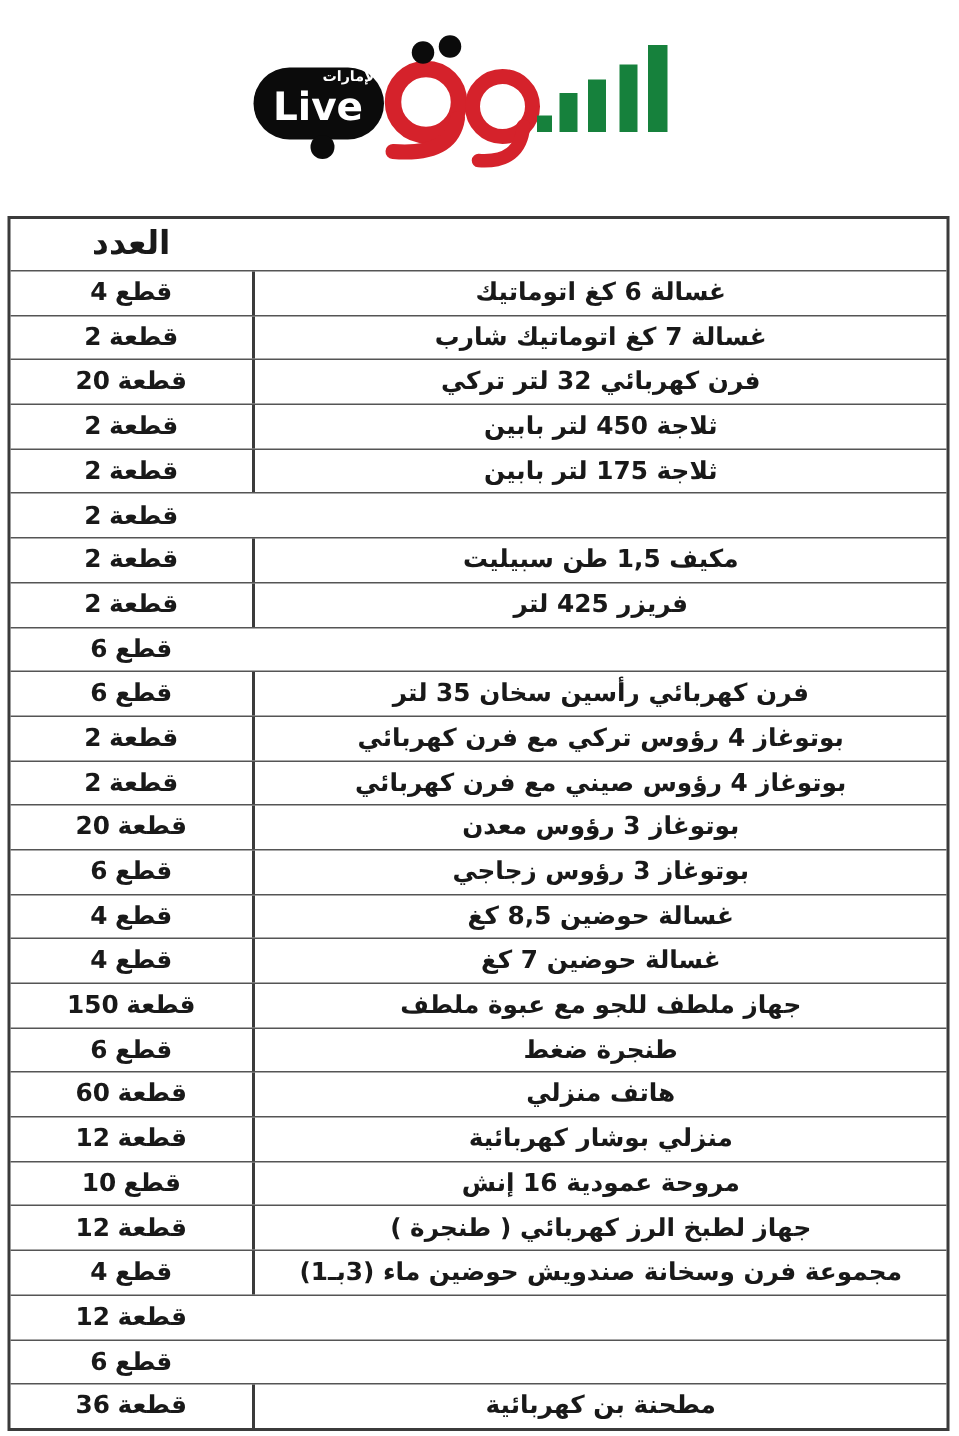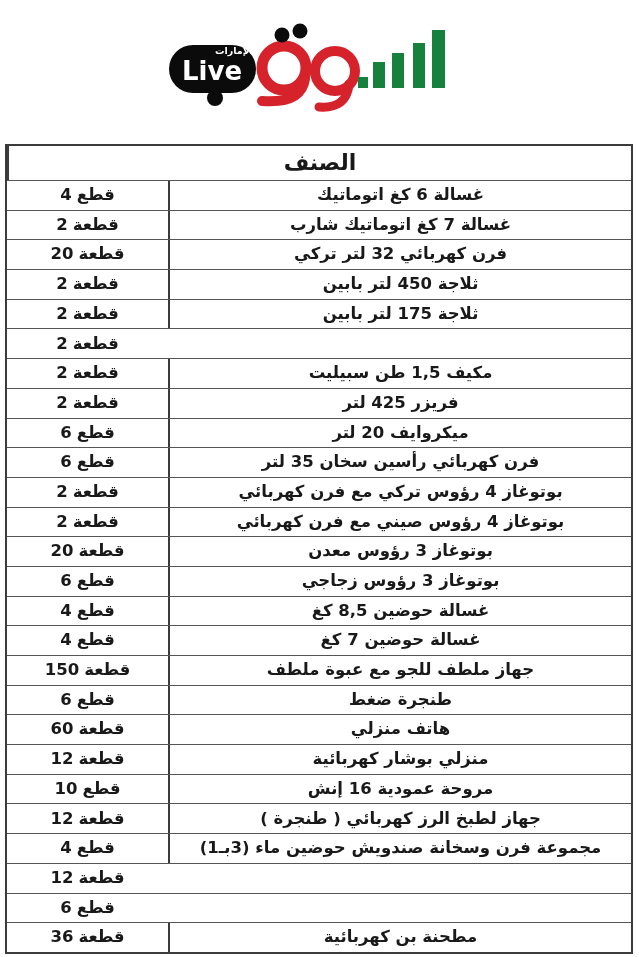--- a/index.html
+++ b/index.html
@@ -84,21 +84,21 @@
         <rect x="205" y="40" width="12" height="26"></rect>
         <rect x="224" y="31" width="12" height="35"></rect>
         <rect x="245" y="21" width="12" height="45"></rect>
         <rect x="264" y="8" width="13" height="58"></rect>
       </g>
     </svg>
   </div>
 
   <div class="table">
     <div class="tr header">
-      <div class="td item th">الصنف</div>
+      <div class="td qty th">العدد</div>
     </div>
     <div id="table-body">
   <div class="tr">
     <div class="td qty">
       <span class="num">4</span>
       <span class="unit">قطع</span>
     </div>
     <div class="td item">غسالة 6 كغ اتوماتيك</div>
   </div>
 
@@ -155,21 +155,20 @@
       <span class="unit">قطعة</span>
     </div>
     <div class="td item">فريزر 425 لتر</div>
   </div>
 
   <div class="tr">
     <div class="td qty">
       <span class="num">6</span>
       <span class="unit">قطع</span>
     </div>
-    <div class="td item">ميكروايف 20 لتر</div>
   </div>
 
   <div class="tr">
     <div class="td qty">
       <span class="num">6</span>
       <span class="unit">قطع</span>
     </div>
     <div class="td item">فرن كهربائي رأسين سخان 35 لتر</div>
   </div>
 

